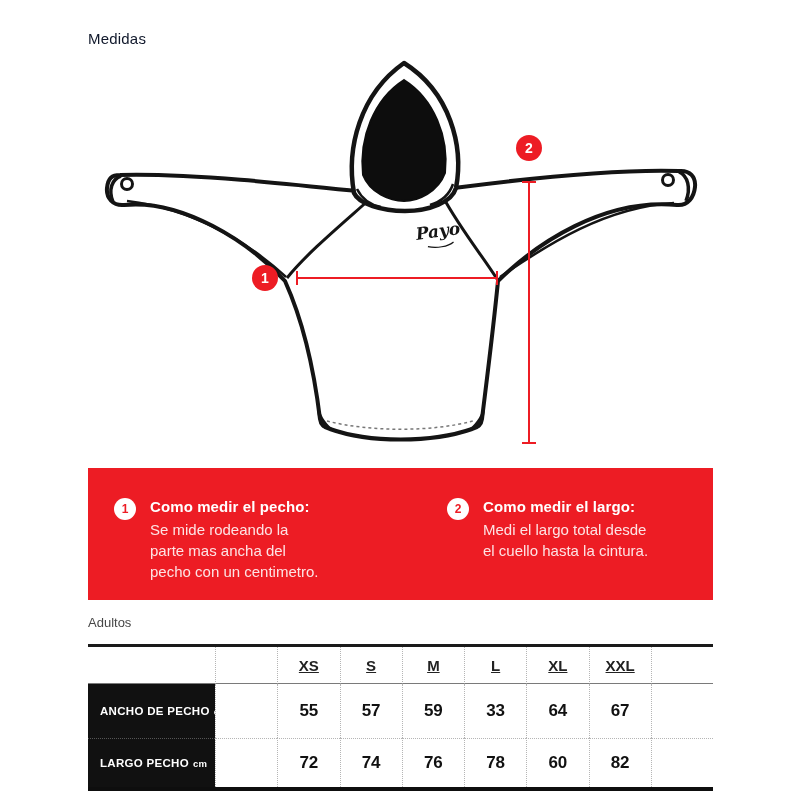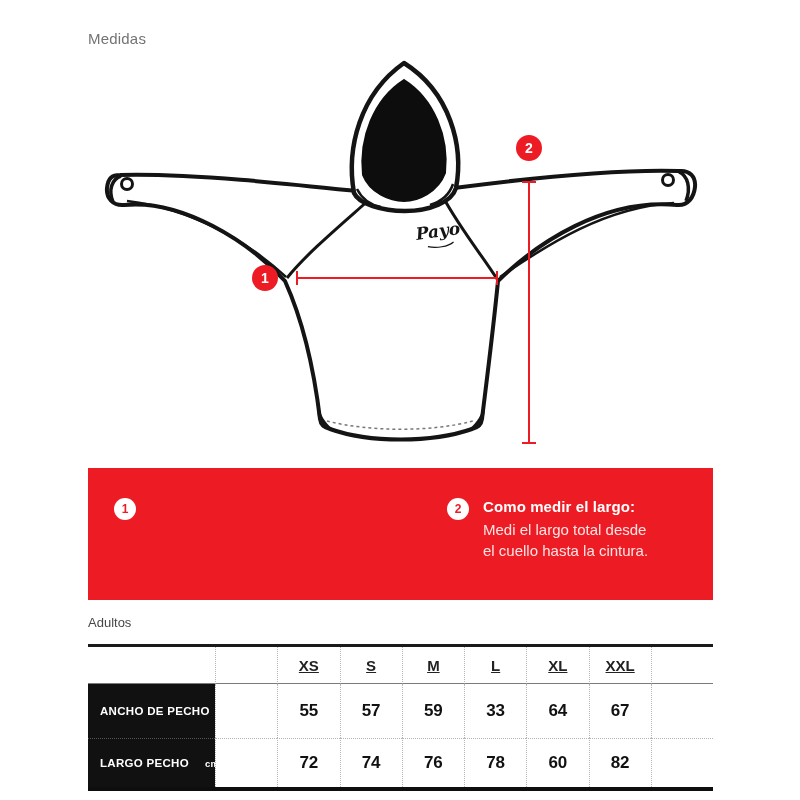--- a/index.html
+++ b/index.html
@@ -4,21 +4,21 @@
 <style>
   * { margin: 0; padding: 0; box-sizing: border-box; }
   html, body { background: #ffffff; }
   body { font-family: "Liberation Sans", sans-serif; }
   .page {
     position: relative; width: 800px; height: 800px;
     background: #ffffff; overflow: hidden; margin: 0 auto;
   }
   .page-title {
     position: absolute; left: 88px; top: 30px;
-    font-size: 15px; color: #737373; letter-spacing: .2px;
+    font-size: 15px; color: #0f172a; letter-spacing: .2px;
   }
   .illustration {
     position: absolute; left: 0; top: 0; width: 800px; height: 460px;
   }
   
   .banner {
     position: absolute; left: 88px; top: 468px; width: 625px; height: 132px;
     background: #ED1C24;
   }
   .inst { position: absolute; top: 29px; display: flex; }
@@ -52,21 +52,21 @@
   .cell { display: flex; align-items: center; justify-content: center; }
   .colsep { border-left: 1px dotted #b5b5b5; }
   .th { font-size: 15px; font-weight: bold; color: #222222;
         border-bottom: 1px solid #7a7a7a; text-decoration: underline; }
   .td { font-size: 17px; font-weight: bold; color: #111111; }
   .rowsep { border-top: 1px dotted #b5b5b5; }
   .rowlabel {
     background: #111111; color: #ffffff;
     display: flex; align-items: center; justify-content: flex-start;
     padding-left: 12px; font-size: 11.5px; font-weight: bold;
-    letter-spacing: .3px; white-space: nowrap; gap: 12px;
+    letter-spacing: .3px; white-space: nowrap;
   }
   .rowlabel .unit { font-size: 9.5px; margin-left: 4px; font-weight: bold; }
   .rowlabel.rowsep { border-top: 1px dotted #555555; }
 </style>
 </head>
 <body>
 
 <div class="page">
 
   <div class="page-title">Medidas</div>
@@ -131,20 +131,26 @@
     </g>
     <g>
       <circle cx="529" cy="148" r="13" fill="#ED1C24"></circle>
       <text x="529" y="153" text-anchor="middle" font-size="14" font-weight="bold" fill="#ffffff">2</text>
     </g>
   </svg>
 
   <div class="banner">
     <div class="inst inst-1">
       <div class="inst-badge">1</div>
+      <div class="inst-text">
+        <div class="inst-title">Como medir el pecho:</div>
+        <div class="inst-line">Se mide rodeando la</div>
+        <div class="inst-line">parte mas ancha del</div>
+        <div class="inst-line">pecho con un centimetro.</div>
+      </div>
     </div>
     <div class="inst inst-2">
       <div class="inst-badge">2</div>
       <div class="inst-text">
         <div class="inst-title">Como medir el largo:</div>
         <div class="inst-line">Medi el largo total desde</div>
         <div class="inst-line">el cuello hasta la cintura.</div>
       </div>
     </div>
   </div>

